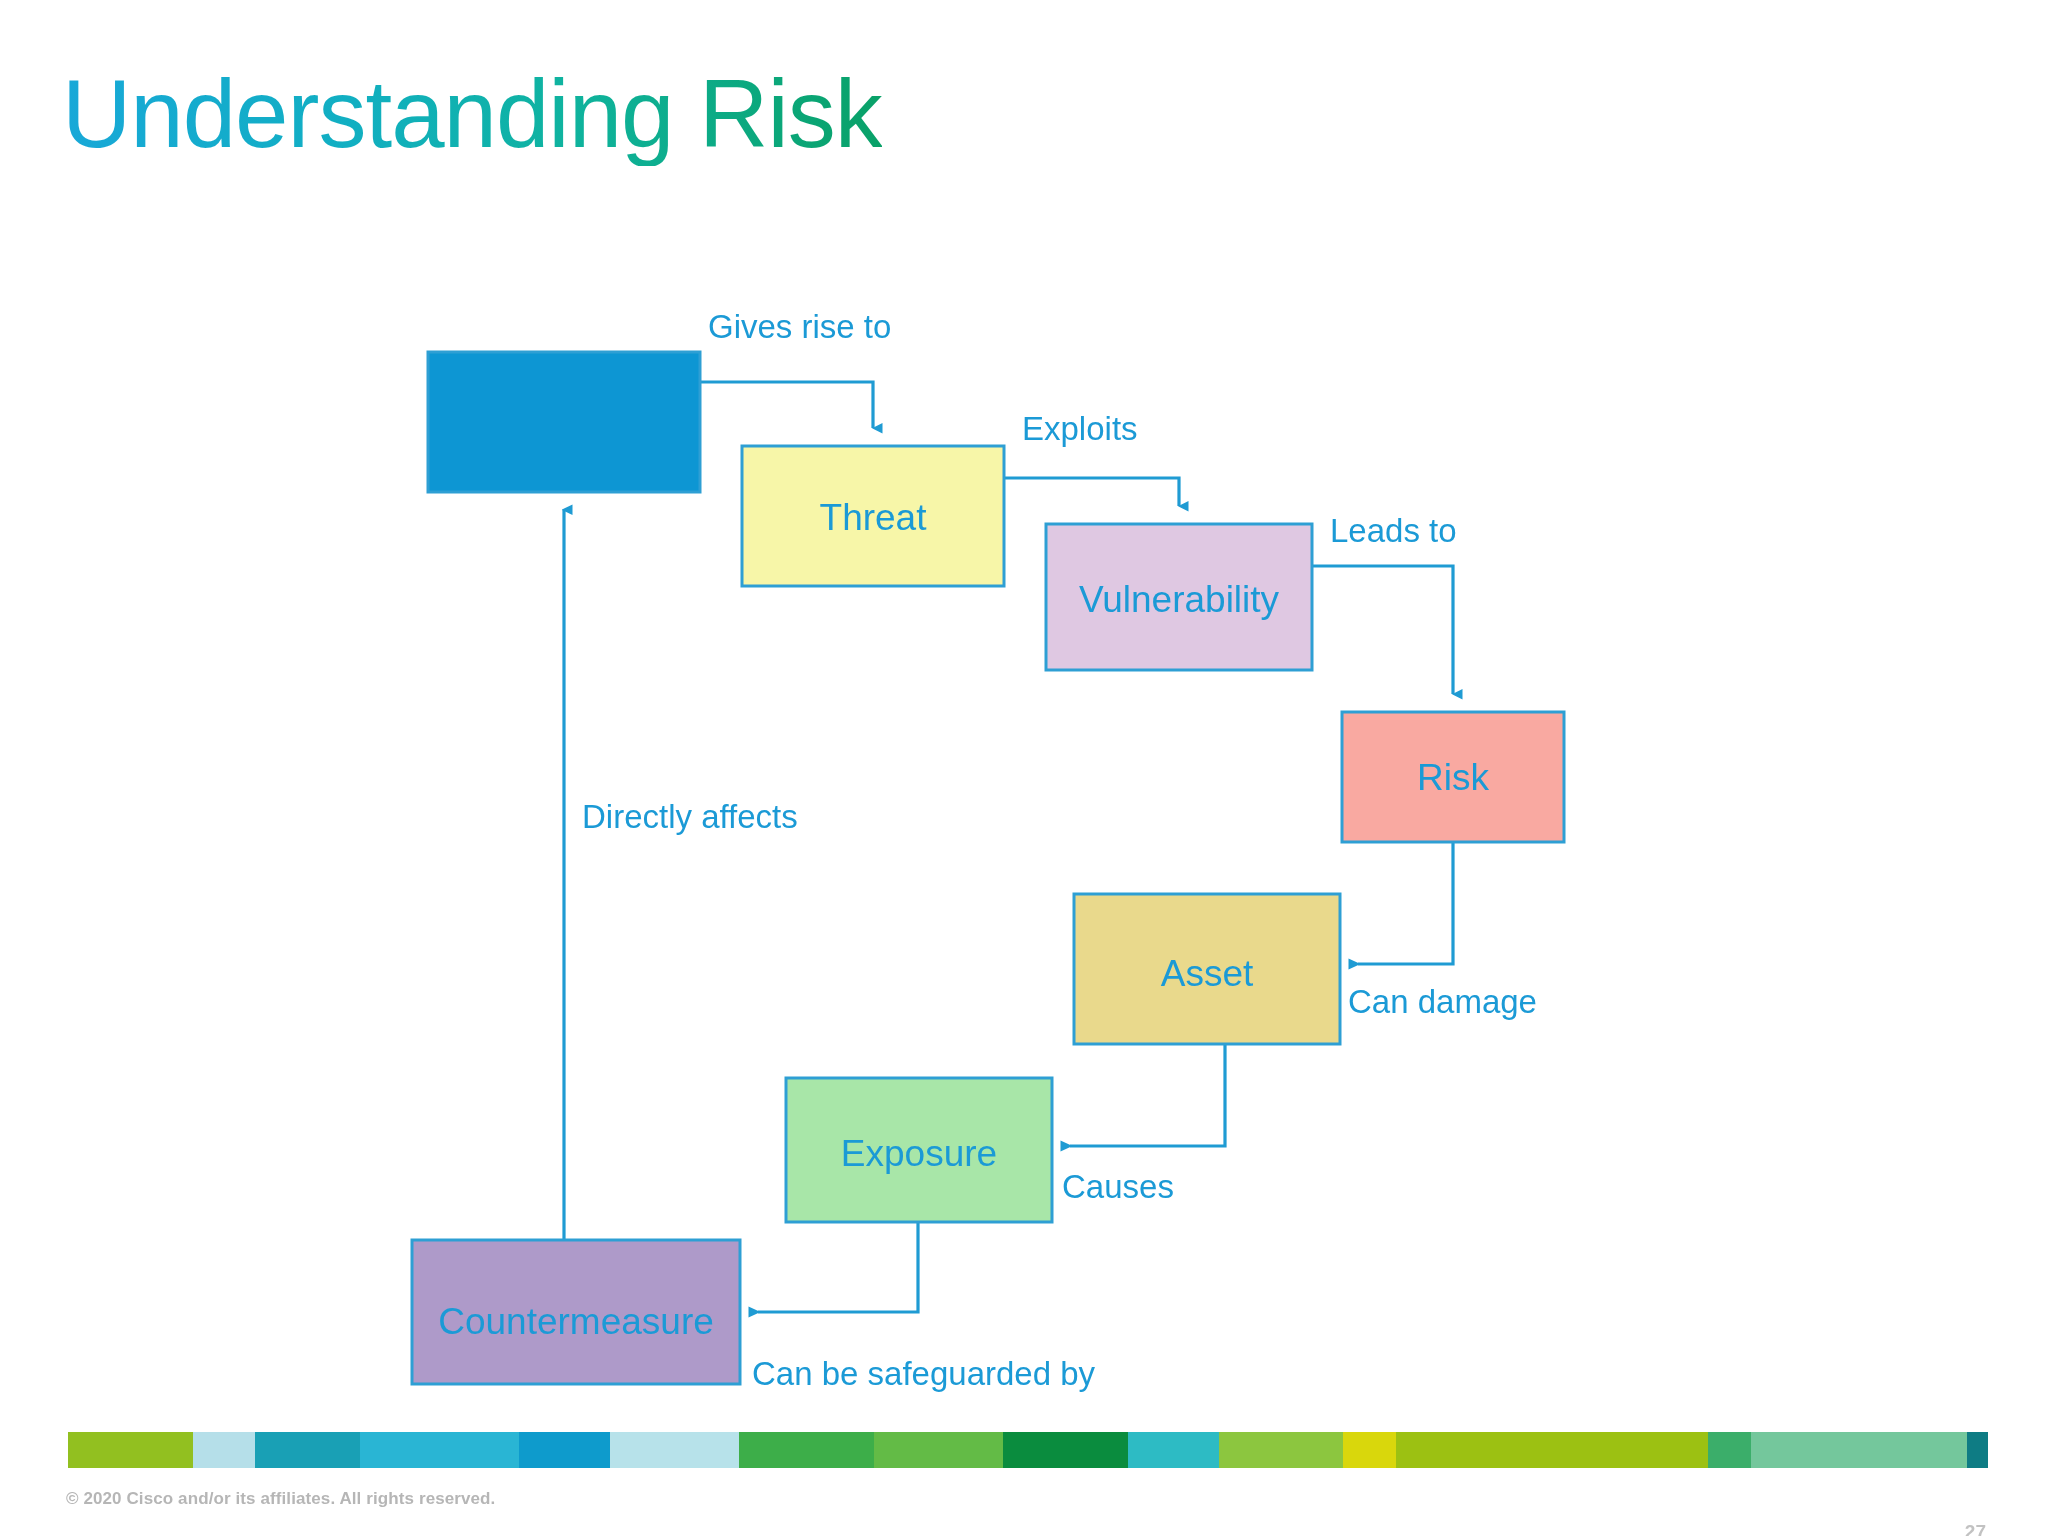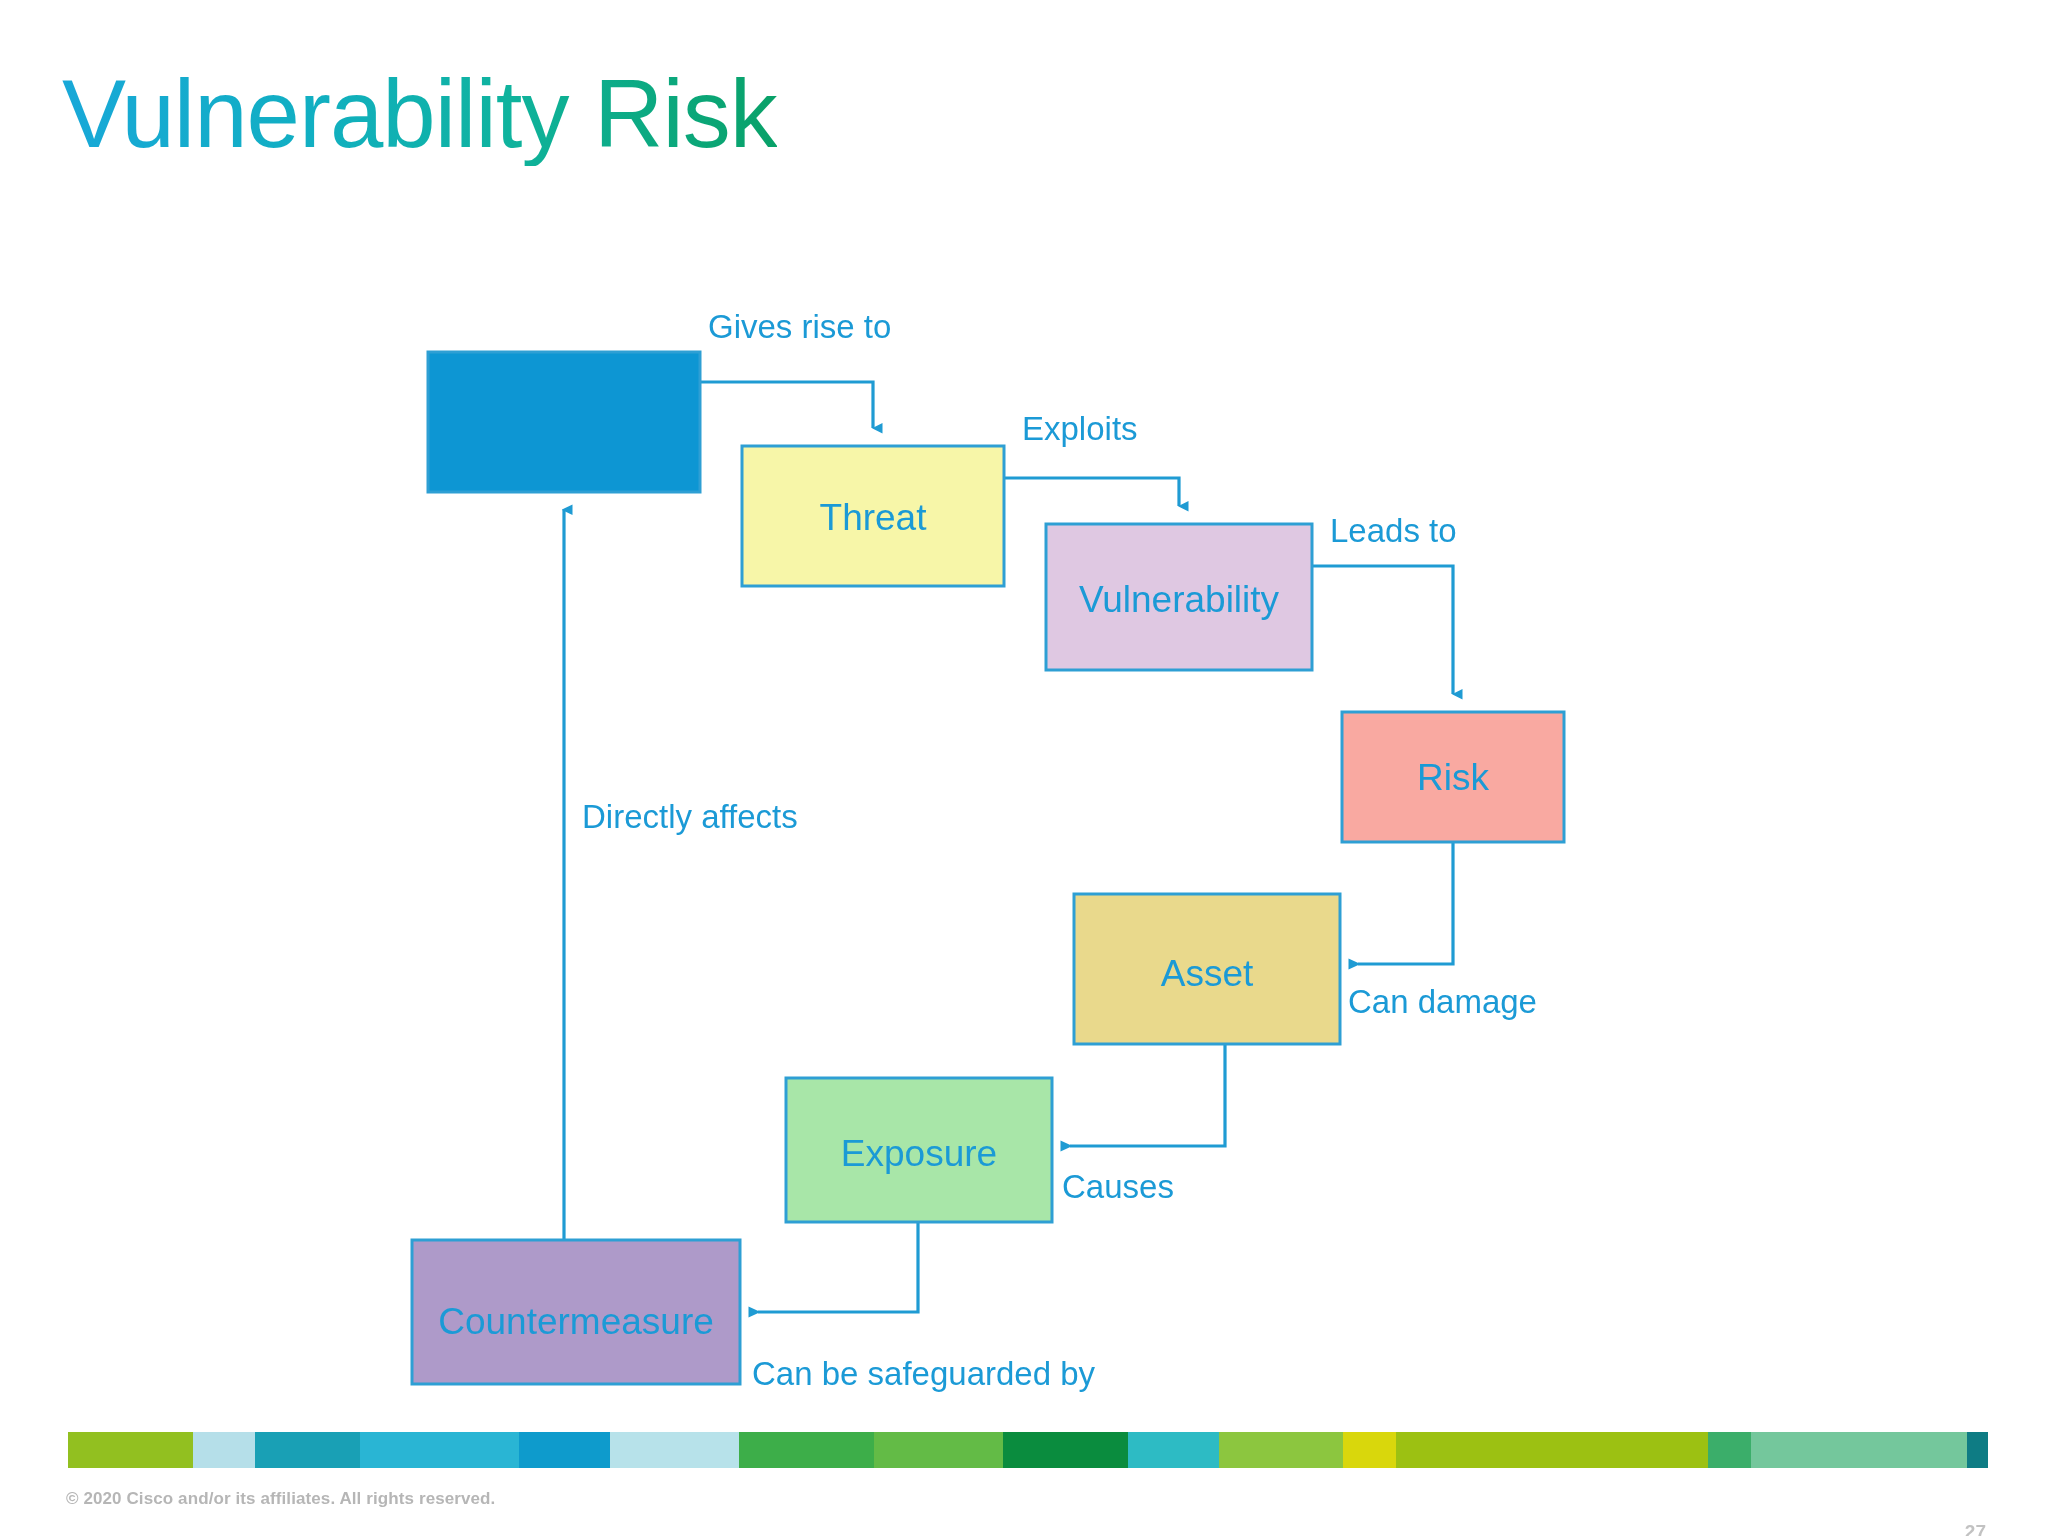--- a/index.html
+++ b/index.html
@@ -92,21 +92,21 @@
     top: 1489px;
     font-size: 19px;
     font-weight: bold;
     color: #C2C2C2;
     margin-top: 32px;
   }
 </style>
 </head>
 <body>
 
-<div id="slide-title">Vulnerability Risk</div>
+<div id="slide-title">Understanding Risk</div>
 
 <div id="diagram-area">
   <svg id="diagram-svg" width="2048" height="1420" viewBox="0 0 2048 1420">
     <defs>
       <marker id="arrowDown" markerWidth="12" markerHeight="12" refX="5.5" refY="9.5" orient="auto" markerUnits="userSpaceOnUse">
         <path d="M0.5,0 L11,0 L5.75,10.5 Z" fill="#1F9BD3"></path>
       </marker>
       <marker id="arrowUp" markerWidth="12" markerHeight="12" refX="5.5" refY="2.5" orient="auto" markerUnits="userSpaceOnUse">
         <path d="M5.75,0 L11,11 L0.5,11 Z" fill="#1F9BD3"></path>
       </marker>

